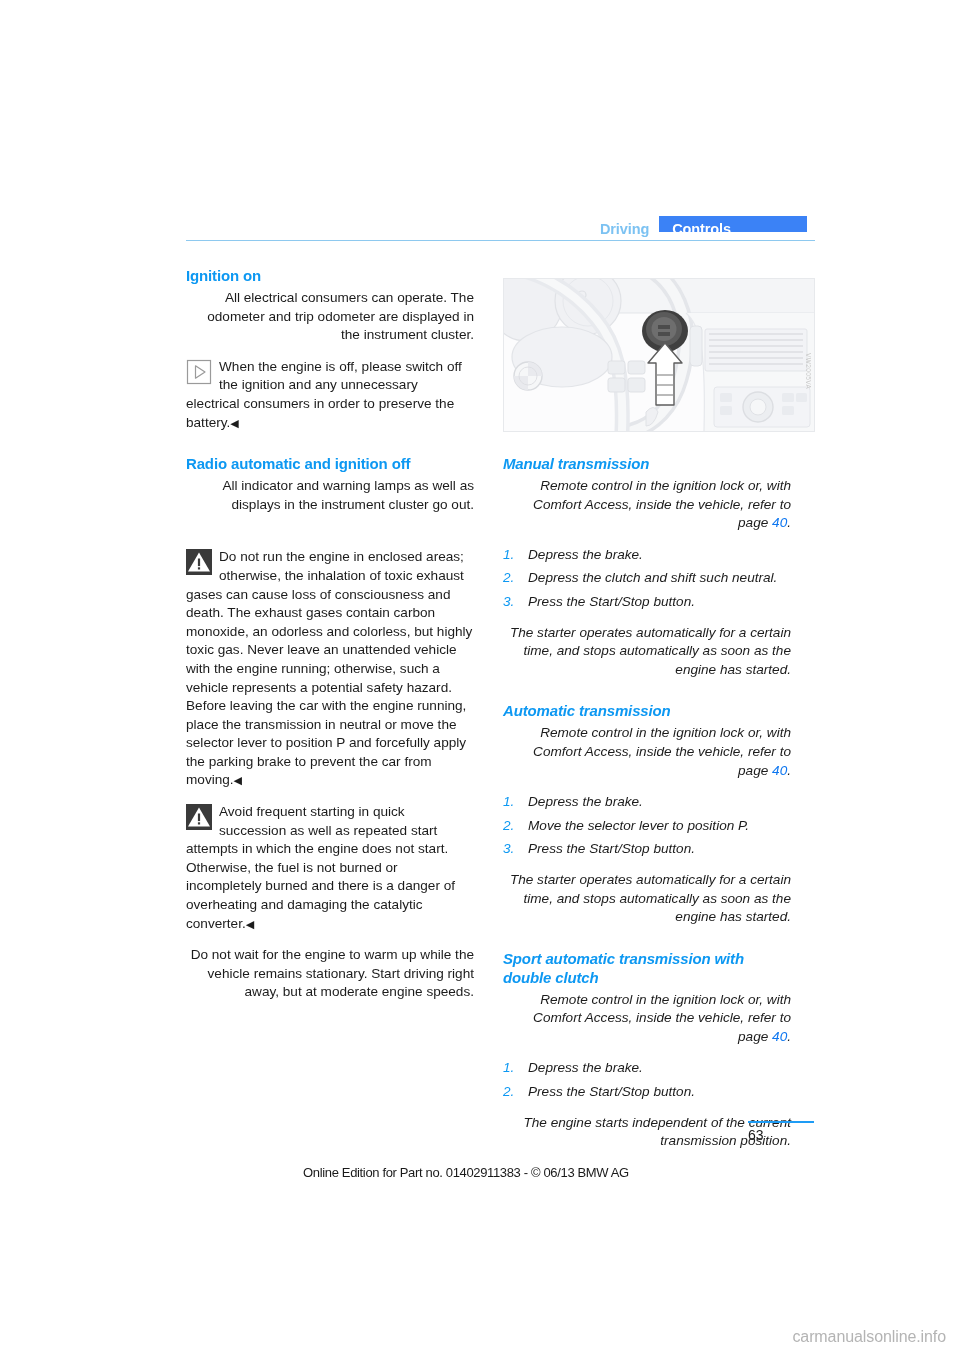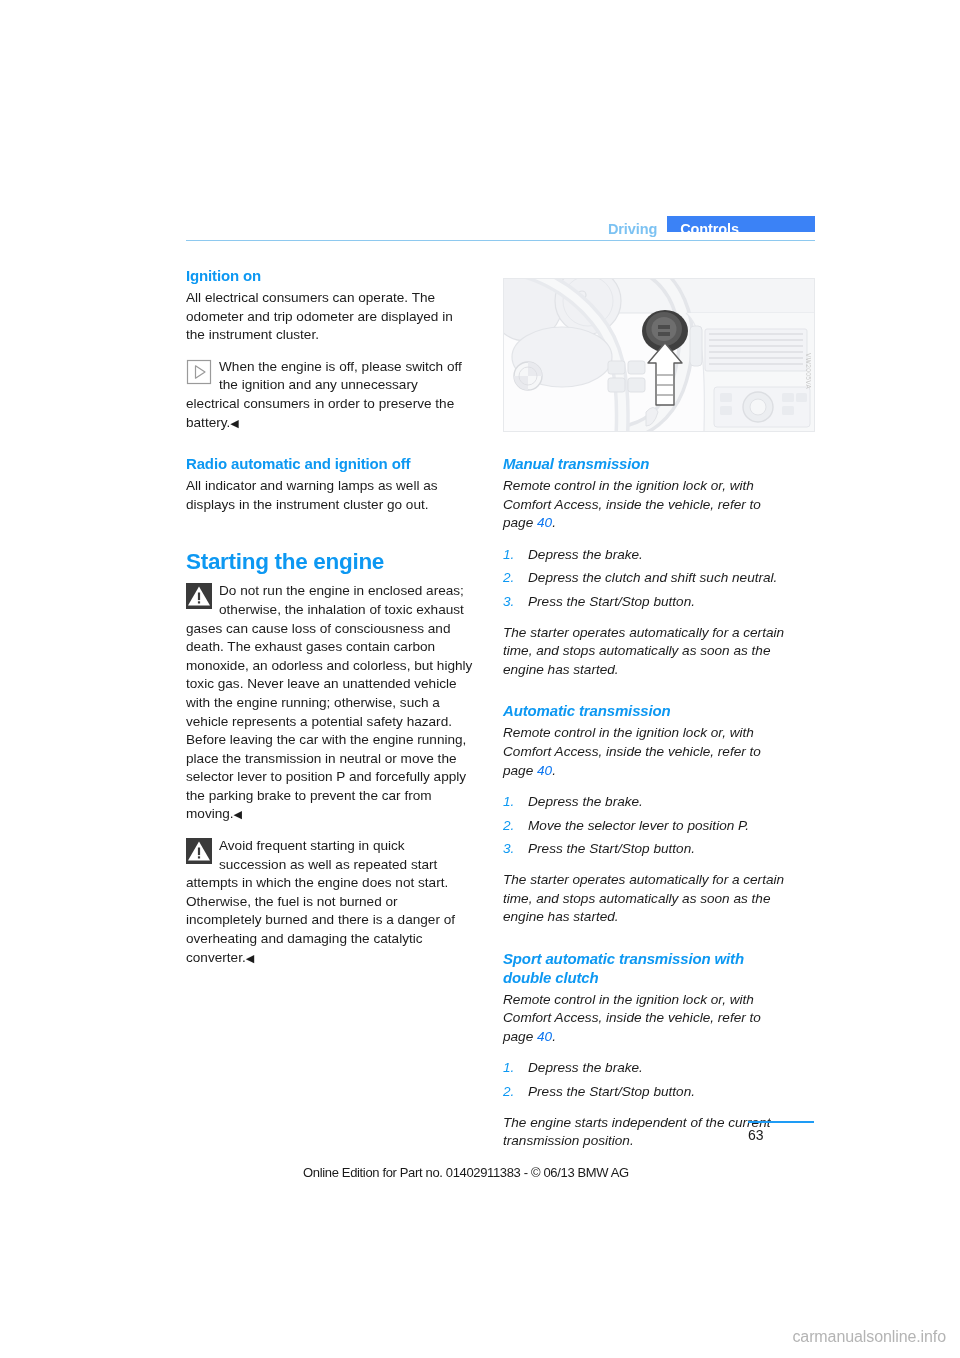--- a/index.html
+++ b/index.html
@@ -27,21 +27,21 @@
   
   .header {
     position: absolute;
     left: 186px;
     top: 216px;
     width: 629px;
     height: 24px;
   }
   .header-tabs {
     position: absolute;
-    right: 0;
+    right: 8px;
     top: 0;
     display: flex;
     align-items: stretch;
     height: 16px;
   }
   .tab-driving {
     color: #7cc2f2;
     font-size: 14.5px;
     font-weight: bold;
     letter-spacing: -0.1px;
@@ -90,20 +90,21 @@
   h1.chapter {
     color: #0d98f2;
     font-size: 22.5px;
     font-weight: bold;
     margin: 0 0 7px 0;
     line-height: 27px;
     letter-spacing: -0.3px;
   }
   p.body {
     margin: 0 0 13px 0;
+    text-align: right;
   }
   p.body.tight { margin-bottom: 0; }
   .gap-lg { height: 21px; }
   .gap-sm { height: 9px; }
 
   
   .note {
     margin: 0 0 13px 0;
     overflow: hidden;
   }
@@ -236,21 +237,20 @@
       <p><span>When the engine is off, please switch off the ignition and any unnecessary electrical consumers in order to preserve the battery.</span><span class="endmark">◀</span></p>
     </div>
 
     <div class="gap-sm"></div>
 
     <h2 class="sec">Radio automatic and ignition off</h2>
     <p class="body">All indicator and warning lamps as well as displays in the instrument cluster go out.</p>
 
     <div class="gap-lg"></div>
 
-    <h1 class="chapter">Starting the engine</h1>
 
     <div class="note">
       <span class="ic">
         <svg width="26" height="26" viewBox="0 0 26 26">
           <rect x="0" y="0" width="26" height="26" fill="#3a3a3a"></rect>
           <path d="M13 3.4 L24 22.6 L2 22.6 Z" fill="#ffffff"></path>
           <rect x="11.9" y="9.5" width="2.2" height="7.6" fill="#3a3a3a"></rect>
           <rect x="11.9" y="18.3" width="2.2" height="2.2" fill="#3a3a3a"></rect>
         </svg>
       </span>
@@ -262,20 +262,21 @@
         <svg width="26" height="26" viewBox="0 0 26 26">
           <rect x="0" y="0" width="26" height="26" fill="#3a3a3a"></rect>
           <path d="M13 3.4 L24 22.6 L2 22.6 Z" fill="#ffffff"></path>
           <rect x="11.9" y="9.5" width="2.2" height="7.6" fill="#3a3a3a"></rect>
           <rect x="11.9" y="18.3" width="2.2" height="2.2" fill="#3a3a3a"></rect>
         </svg>
       </span>
       <p><span>Avoid frequent starting in quick succession as well as repeated start attempts in which the engine does not start. Otherwise, the fuel is not burned or incompletely burned and there is a danger of overheating and damaging the catalytic converter.</span><span class="endmark">◀</span></p>
     </div>
 
+    <p class="body tight">Do not wait for the engine to warm up while the vehicle remains stationary. Start driving right away, but at moderate engine speeds.</p>
   </div>
 
   <div class="figure">
     <svg width="310" height="152" viewBox="0 0 310 152">
       <rect x="0" y="0" width="310" height="152" fill="#fcfcfd"></rect>
 
       <path d="M0 0 H310 V34 H0 Z" fill="#f4f5f7"></path>
       <path d="M0 34 H310" stroke="#e3e5e9" stroke-width="1"></path>
 
       <circle cx="22" cy="26" r="36" fill="#f0f1f4" stroke="#e0e2e6" stroke-width="1.2"></circle>

